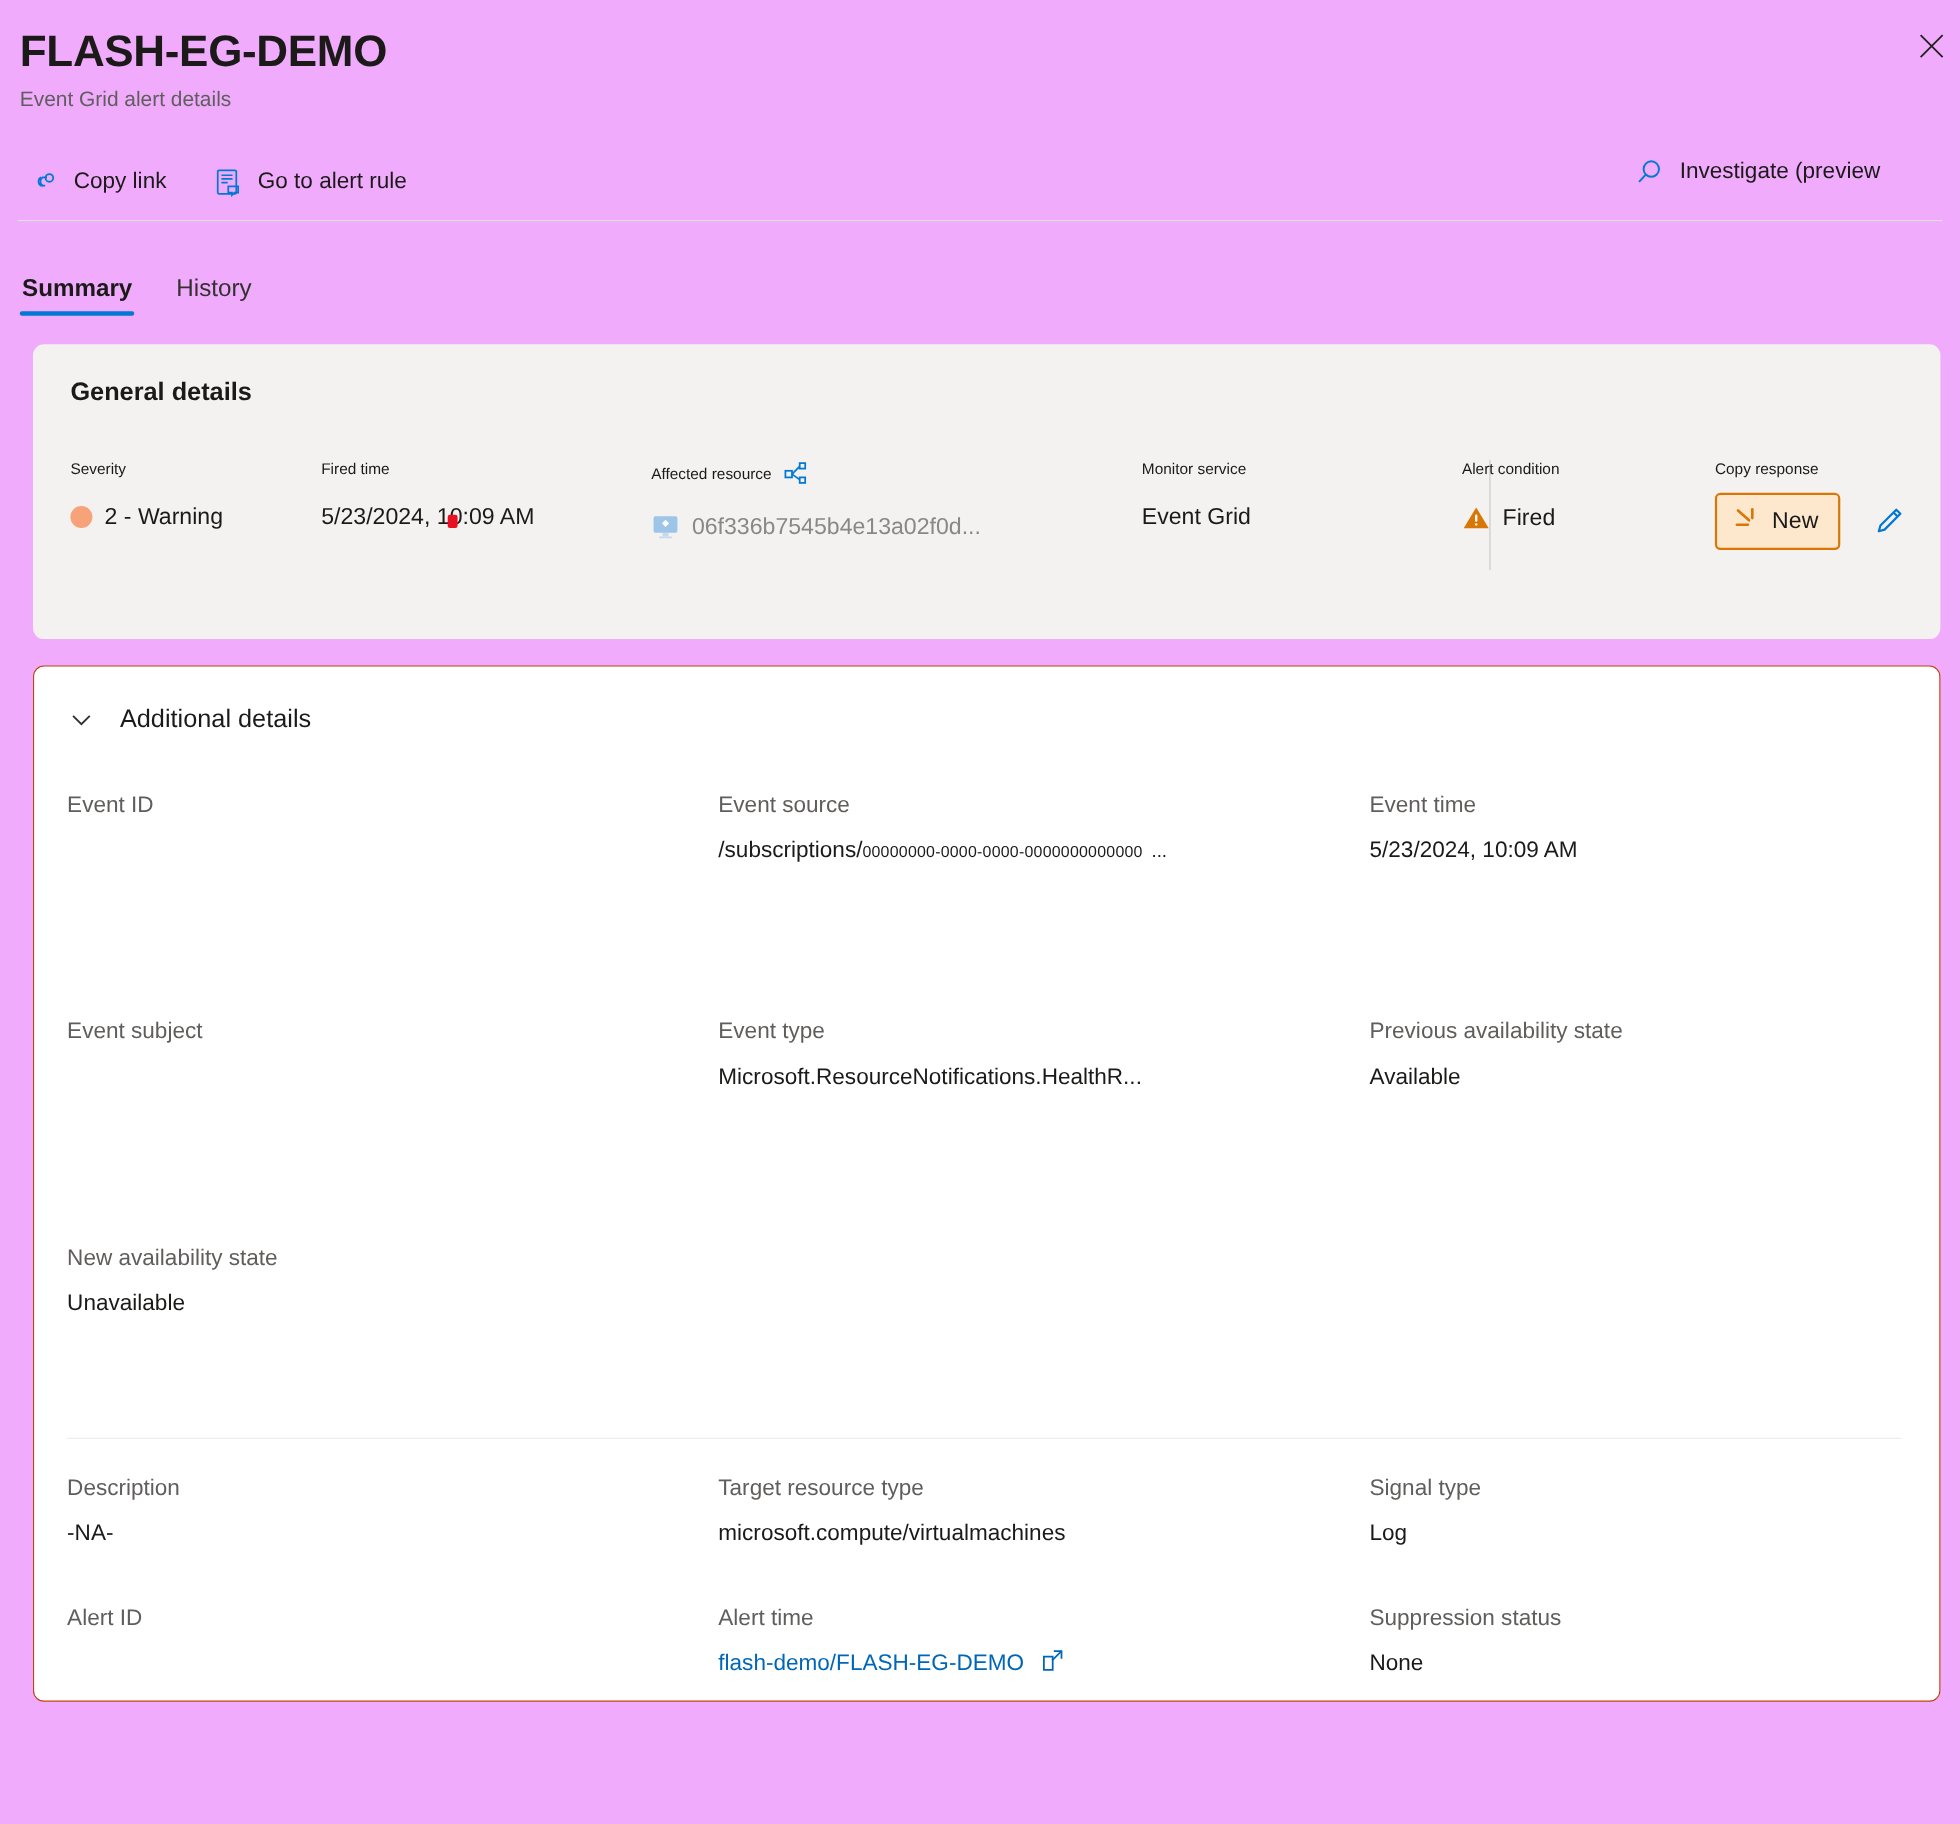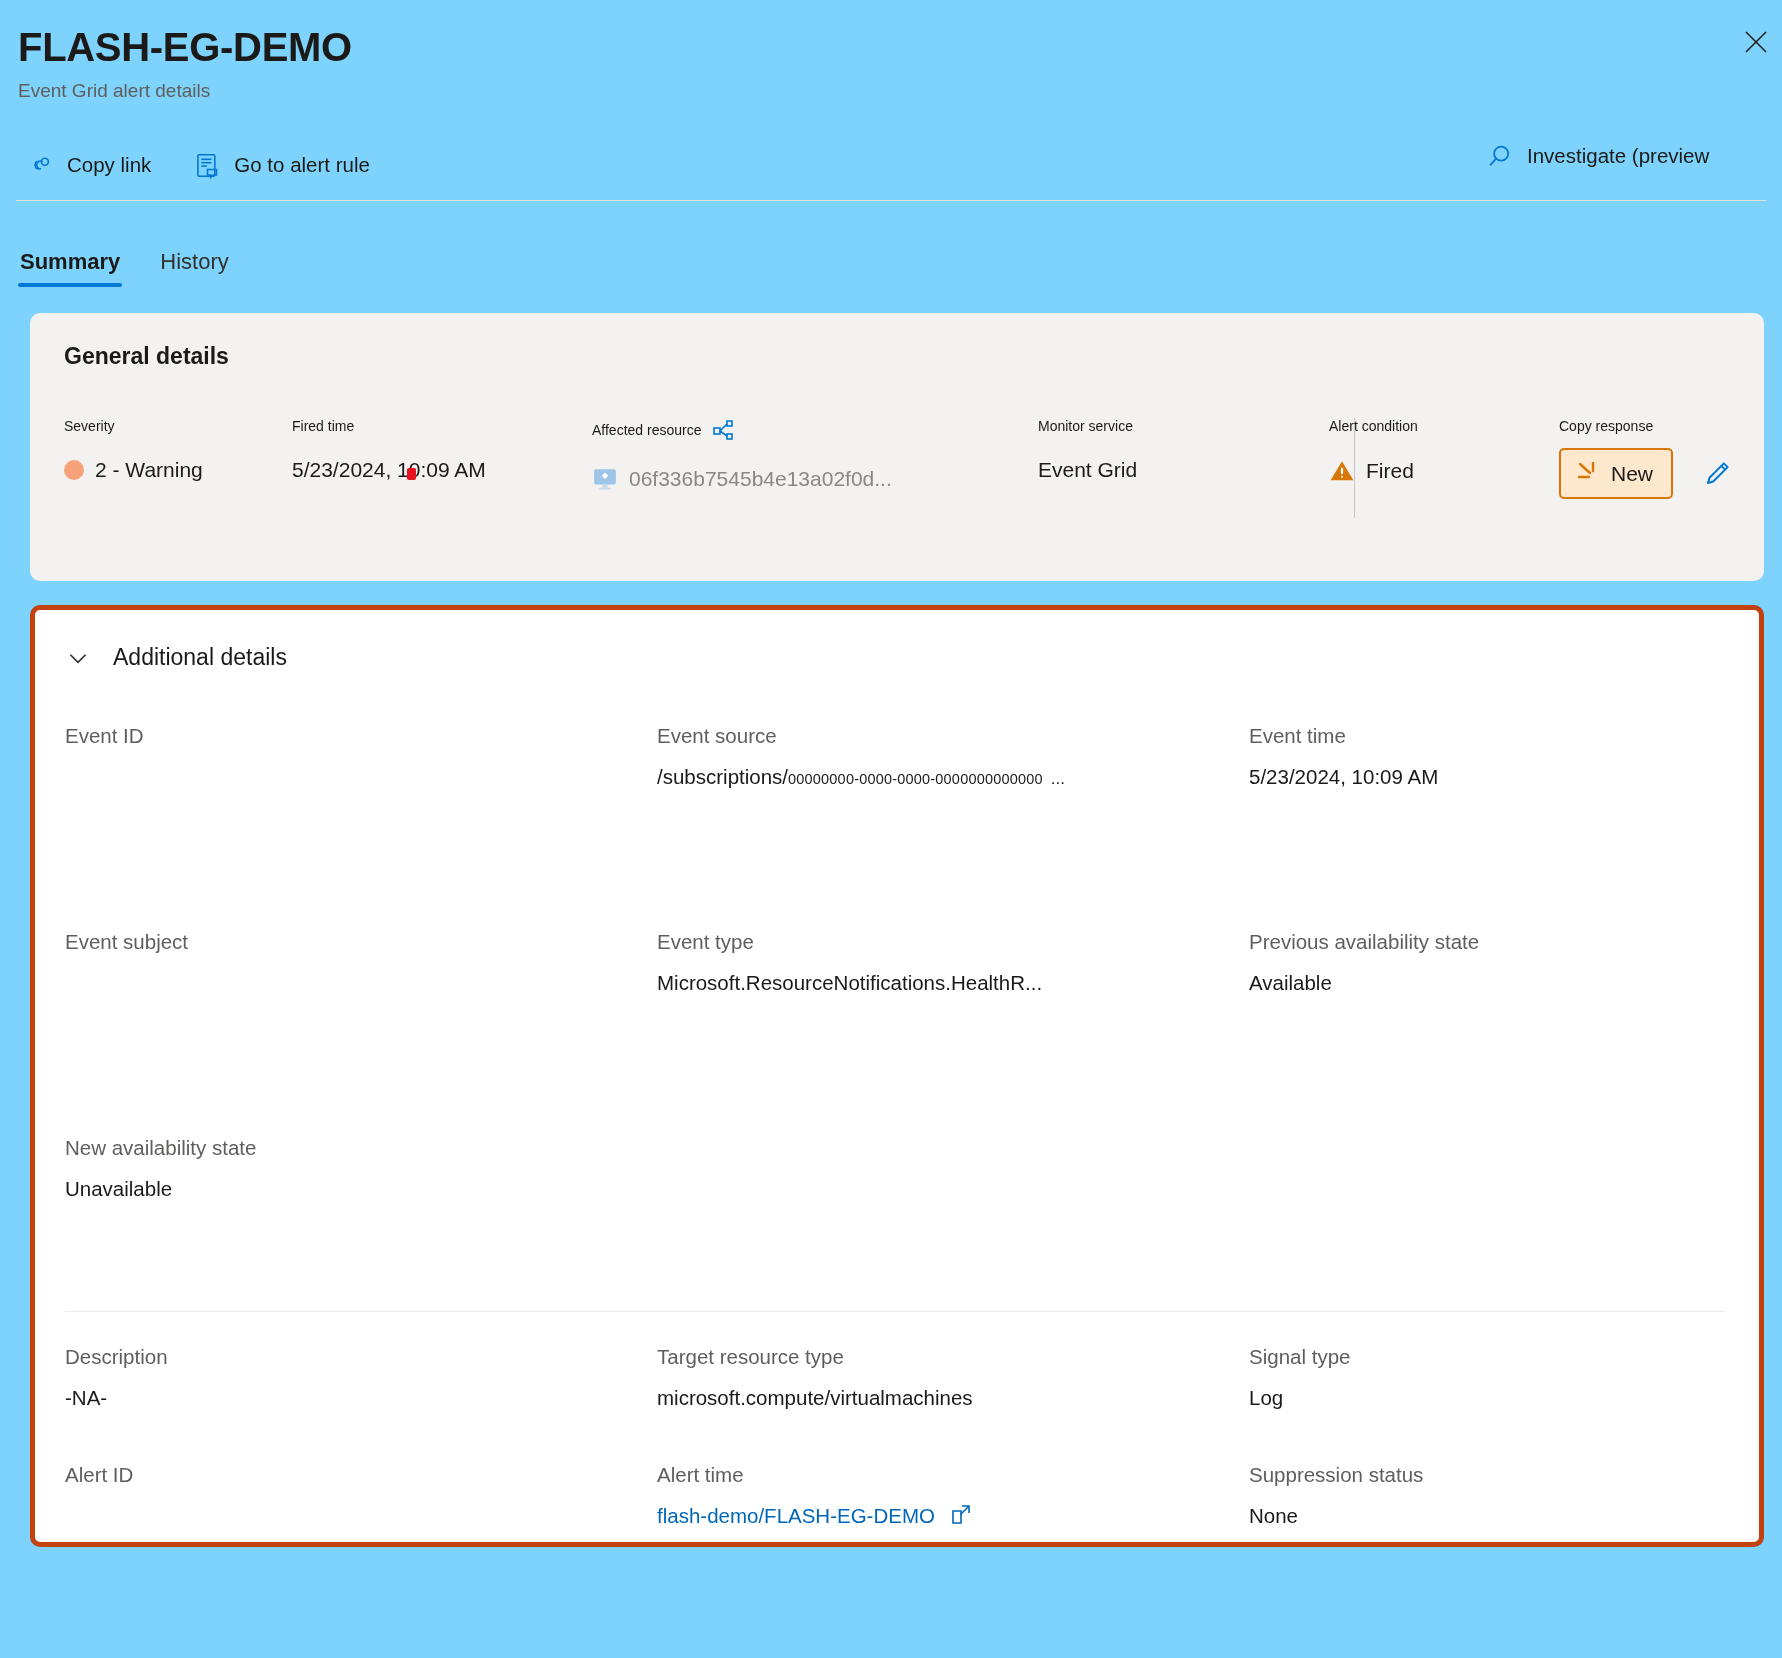--- a/index.html
+++ b/index.html
@@ -4,21 +4,21 @@
 <style>
   * { box-sizing: border-box; margin: 0; padding: 0; }
   html, body {
     width: 1782px;
     height: 1658px;
     background: #ffffff;
     font-family: "Liberation Sans", sans-serif;
     color: #1b1a19;
     overflow: hidden;
   }
-  .page { position: relative; width: 1782px; height: 1658px; background:#7dd3fc; }
+  .page { position: relative; width: 1782px; height: 1658px; background:#f0abfc; }
 
   
   .header { padding: 24px 0 0 18px; }
   .title {
     font-size: 40px;
     font-weight: 600;
     letter-spacing: -0.3px;
     color: #1b1a19;
     line-height: 1.15;
   }
@@ -152,21 +152,21 @@
     padding: 9px 18px 9px 14px;
     font-size: 21px;
     color: #1b1a19;
   }
   .pencil { width: 30px; height: 30px; margin-left: 18px; cursor:pointer; color:#0078d4;}
 
   
   .ad-card {
     margin: 24px 18px 0 30px;
     background: #ffffff;
-    border: 5px solid #c2410c;
+    border: 1px solid #c2410c;
     border-radius: 10px;
     padding: 28px 34px 34px 30px;
     height: 942px;
   }
   .ad-head {
     display: flex;
     align-items: center;
     gap: 22px;
     cursor: pointer;
     padding: 6px 0;

